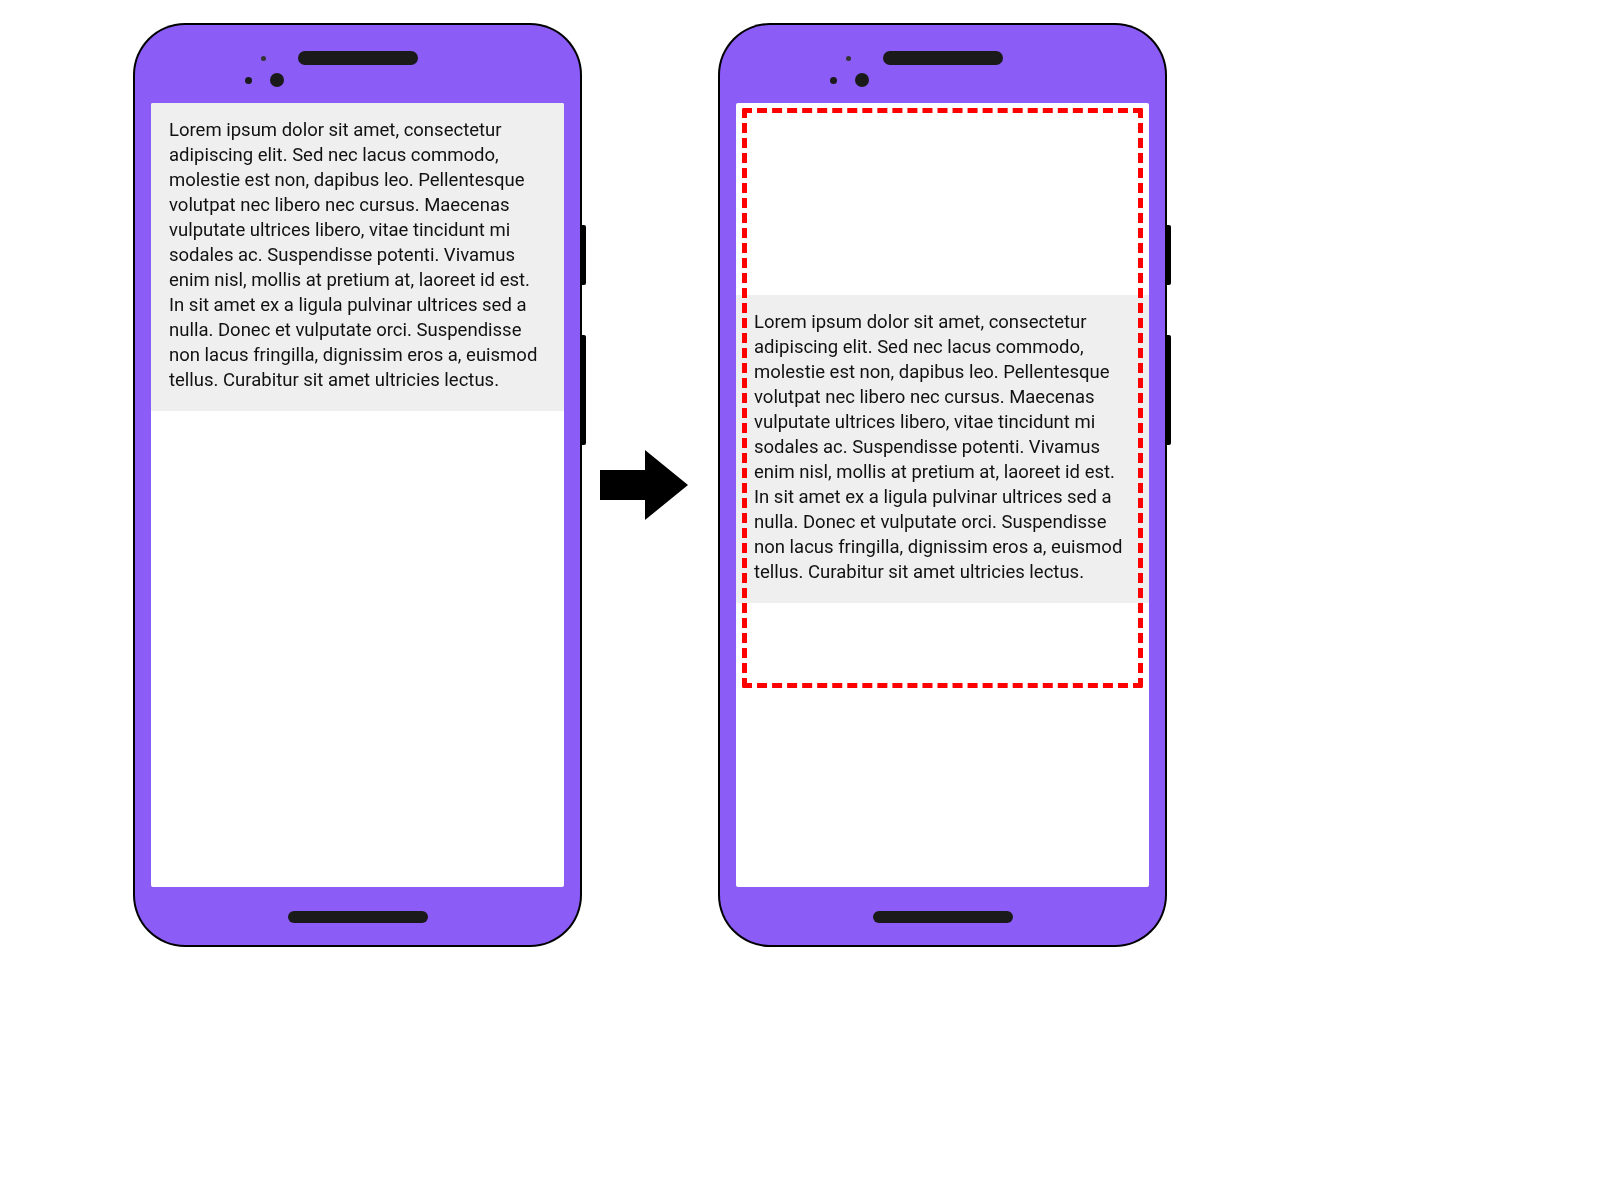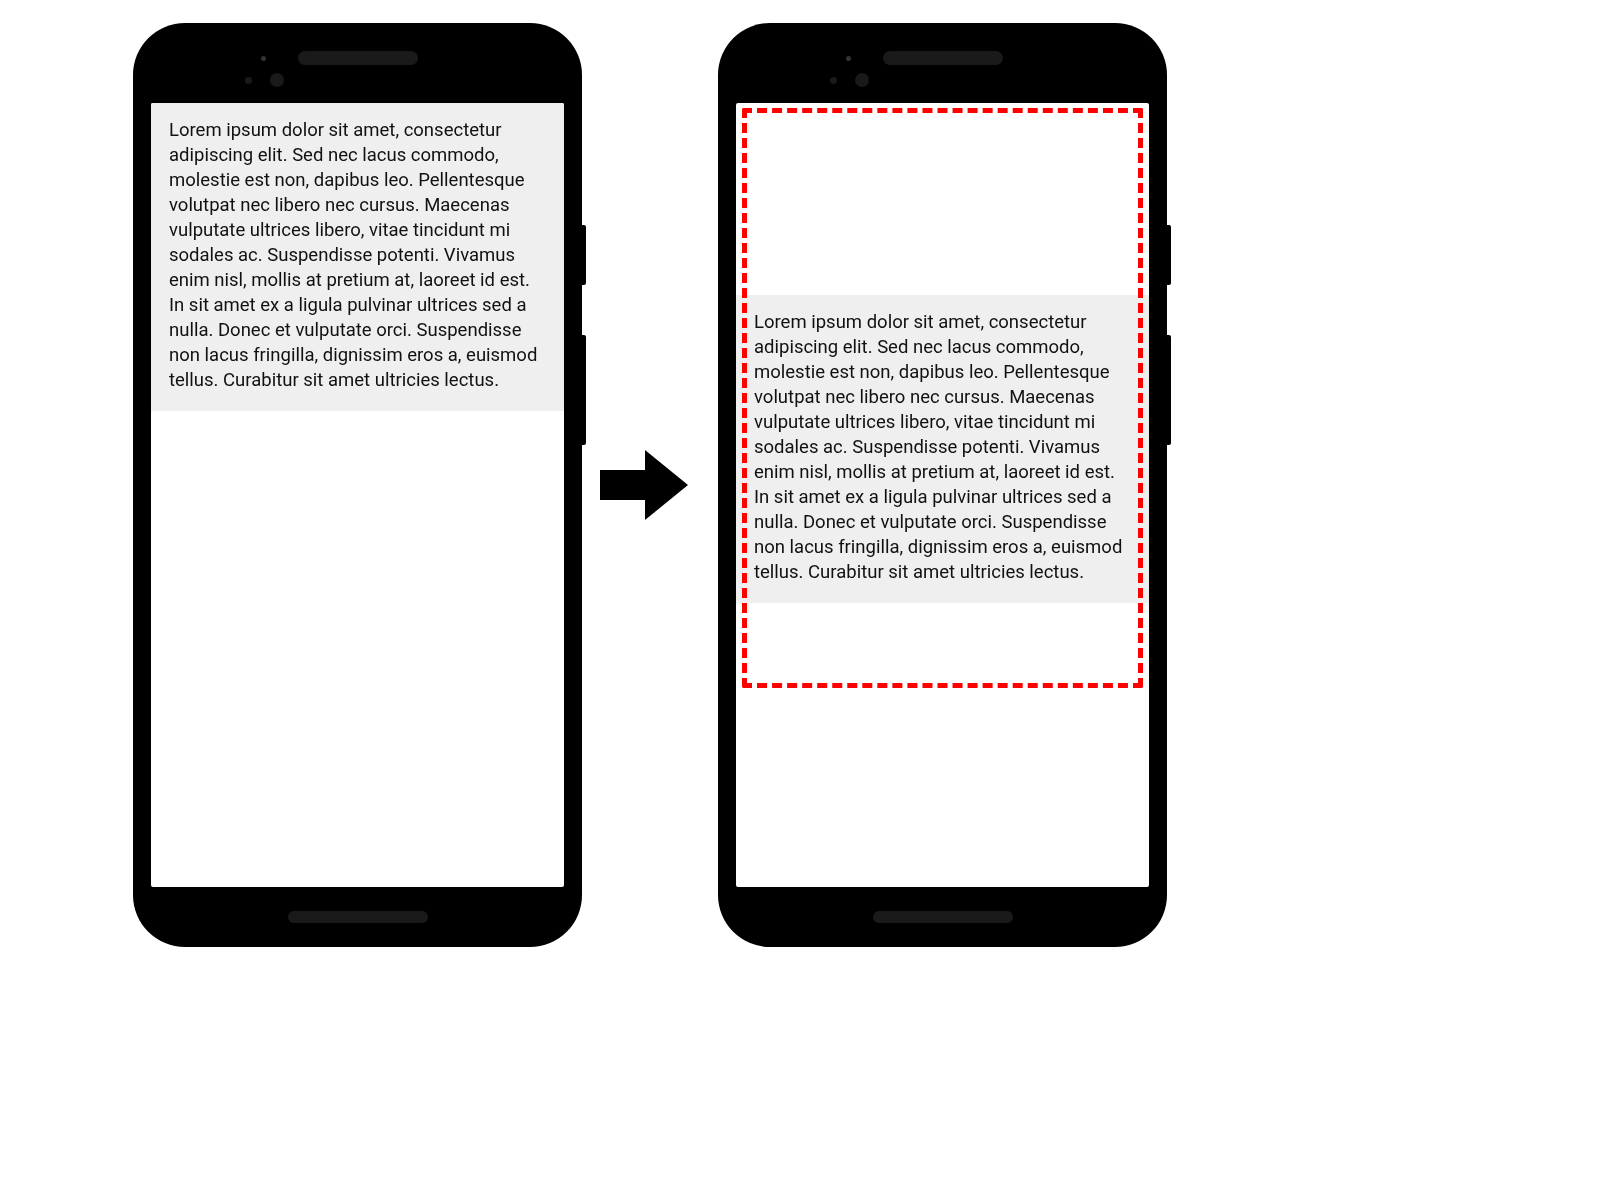--- a/index.html
+++ b/index.html
@@ -8,21 +8,21 @@
     height: 1200px;
     background: #ffffff;
     font-family: -apple-system, BlinkMacSystemFont, "Segoe UI", Roboto, Helvetica, Arial, sans-serif;
     position: relative;
     overflow: hidden;
   }
   .phone {
     position: absolute;
     width: 445px;
     height: 920px;
-    background: #000000;
+    background: #8b5cf6;
     border-radius: 50px;
     box-shadow: 0 0 0 2px #000;
   }
   .phone-left { left: 135px; top: 25px; }
   .phone-right { left: 720px; top: 25px; }
 
   
   .side-btn {
     position: absolute;
     background: #000;

